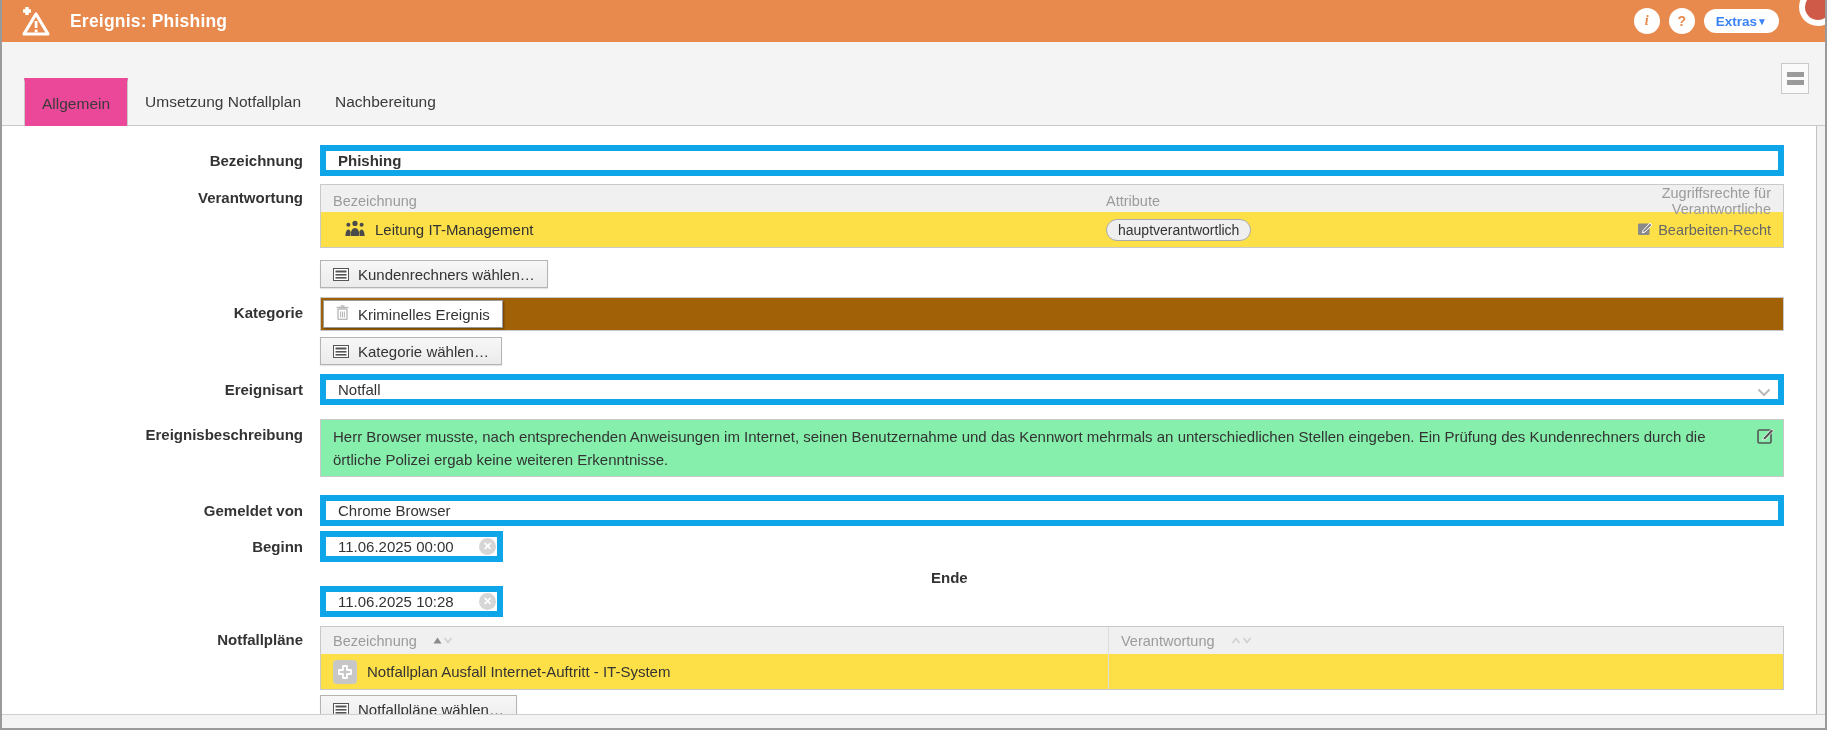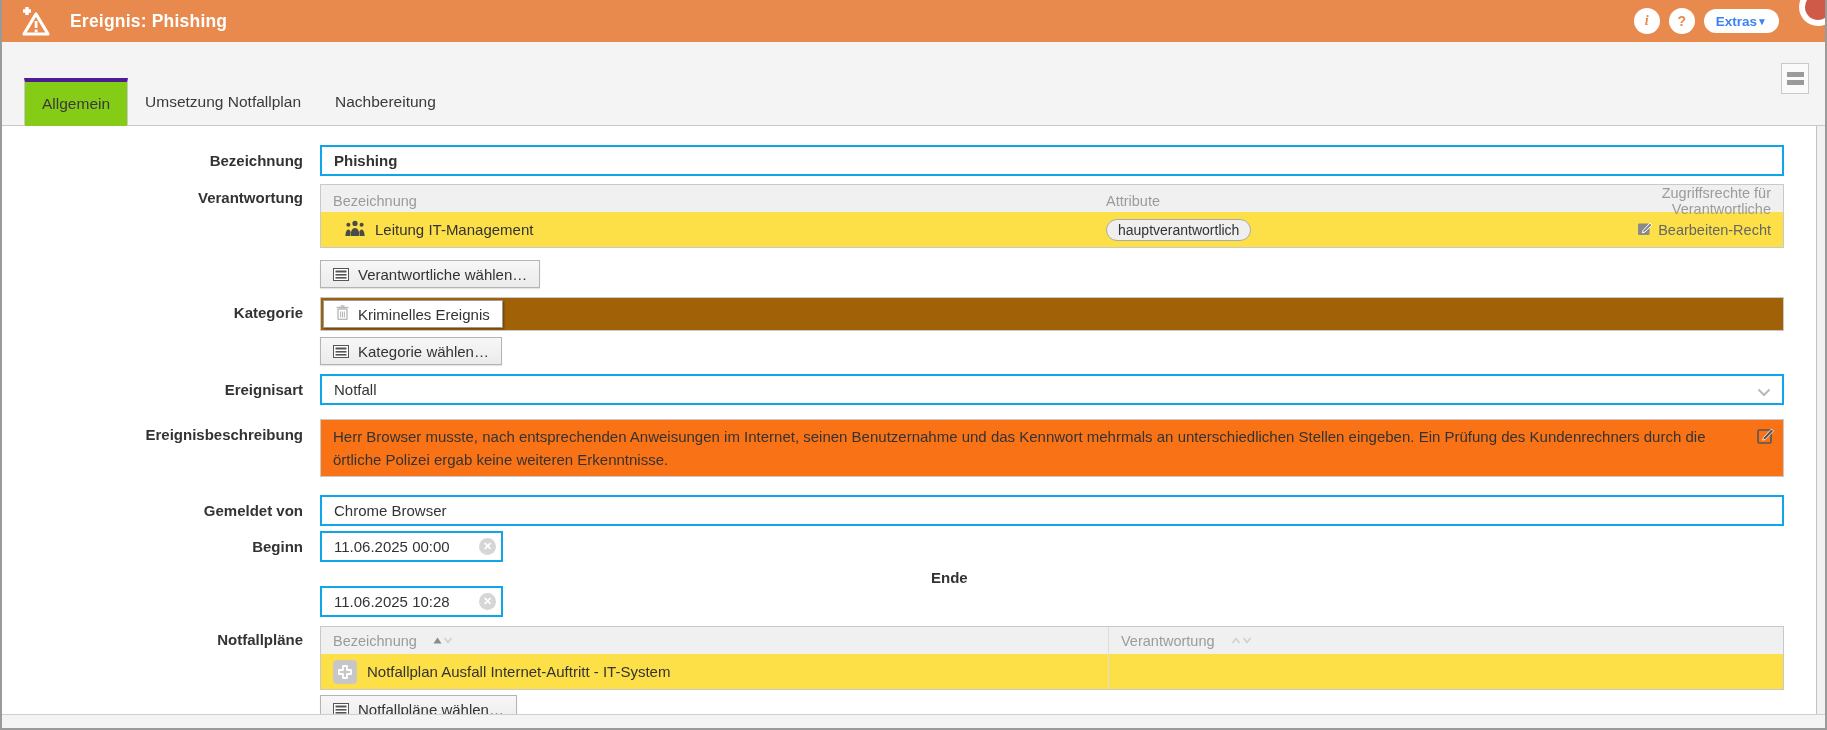--- a/index.html
+++ b/index.html
@@ -24,34 +24,34 @@
 
   
   .main { position:relative; height:688px; background:#fff; }
   .right-rail { position:absolute; top:12px; right:0; bottom:16px; width:9px; background:#f2f2f2; border-left:1px solid #c2c2c2; }
   .bottom-strip { position:absolute; left:0; right:0; bottom:0; height:16px; background:#f4f4f4; border-top:1px solid #cfcfcf; }
 
   
   .tabbar { height:84px; background:#f4f4f4; border-bottom:1px solid #c9c9c9; display:flex; align-items:flex-end;
             padding:0 28px 0 22px; position:relative; }
   .tab { padding:0 17px; height:47px; display:flex; align-items:center; font-size:15.5px; color:#3a3a3a; cursor:pointer; }
-  .tab.active { background:#84cc16; border:1px solid #c9c9c9; border-bottom:none; border-top:4px solid #4c1d95;
+  .tab.active { background:#ec4899; border:1px solid #c9c9c9; border-bottom:none; border-top:4px solid #ec4899;
                 height:48px; margin-bottom:-1px; }
   .list-toggle { position:absolute; right:16px; top:21px; width:28px; height:31px; background:#fafafa;
                  border:1px solid #c9c9c9; display:flex; flex-direction:column; gap:3px; align-items:center;
                  justify-content:center; cursor:pointer; }
   .list-toggle i { display:block; width:17px; height:5px; background:#9a9a9a; }
 
   
   .form { padding:19px 41px 0 0; }
   .frow { display:flex; align-items:flex-start; }
   .flabel { width:318px; flex:none; text-align:right; padding:7px 17px 0 0; font-weight:bold; font-size:15px; color:#333; }
   .fbody { flex:1; min-width:0; }
 
-  .input { width:100%; height:31px; border:2px solid #0ea5e9; background:#fff; padding:0 12px; font-size:15px;
+  .input { width:100%; height:31px; border:6px solid #0ea5e9; background:#fff; padding:0 12px; font-size:15px;
            color:#333; font-family:"Liberation Sans", sans-serif; }
   .input.bold { font-weight:bold; }
 
   
   .tbl { border:1px solid #c9c9c9; background:#fff; }
   .tbl-head { display:grid; background:#f0f0f0; color:#9b9b9b; font-size:14.5px; height:27px; align-items:center; }
   .tbl-row  { display:grid; background:#fde047; min-height:35px; align-items:center; font-size:15px; color:#333; }
   .v-cols { grid-template-columns: 785px 455px 1fr; }
   .n-cols { grid-template-columns: 787px 1fr; }
   .cell-l { padding-left:12px; display:flex; align-items:center; gap:10px; }
@@ -66,21 +66,21 @@
          background:linear-gradient(#f7f7f7,#ebebeb); border:1px solid #b4b4b4; font-size:15px; color:#333;
          cursor:pointer; box-shadow:0 1px 1px rgba(0,0,0,.1); font-family:"Liberation Sans", sans-serif; }
 
   .chipbox { border:1px solid #c9c9c9; background:#a16207; min-height:33px; padding:2px; }
   .chip { display:inline-flex; align-items:center; gap:9px; height:28px; padding:0 12px; background:#fff;
           border:1px solid #9b9b9b; box-shadow:1px 1px 2px rgba(0,0,0,.35); font-size:15px; color:#333; cursor:pointer; }
 
   .selectbox { position:relative; }
   .selectbox .chev-down { position:absolute; right:13px; top:9px; }
 
-  .textbox { position:relative; border:1px solid #c9c9c9; background:#f97316; min-height:50px;
+  .textbox { position:relative; border:1px solid #c9c9c9; background:#86efac; min-height:50px;
              padding:5px 36px 5px 12px; font-size:15px; line-height:23px; color:#333; }
   .textbox .edit-ic { position:absolute; top:7px; right:9px; }
 
   .date-wrap { position:relative; width:183px; flex:none; }
   .date-wrap .input { padding-right:32px; }
   .clear-btn { position:absolute; right:7px; top:7px; width:17px; height:17px; border-radius:50%; background:#d6d6d6;
                color:#fff; font-size:11px; font-weight:bold; display:flex; align-items:center; justify-content:center;
                cursor:pointer; border:none; }
   .inline-label { font-weight:bold; font-size:15px; color:#333; padding-top:7px; margin-left:611px; margin-right:14px; }
 
@@ -177,21 +177,21 @@
               </div>
             </div>
           </div>
           <button class="btn">
             <svg width="16" height="13" viewBox="0 0 16 13">
                 <rect x="0.5" y="0.5" width="15" height="12" fill="#fff" stroke="#555"></rect>
                 <rect x="2.5" y="2.5" width="11" height="2" fill="#555"></rect>
                 <rect x="2.5" y="6" width="11" height="1.6" fill="#555"></rect>
                 <rect x="2.5" y="9" width="11" height="1.6" fill="#555"></rect>
               </svg>
-            <span>Verantwortliche wählen…</span>
+            <span>Kundenrechners wählen…</span>
           </button>
         </div>
       </div>
 
       <div class="frow mb9">
         <div class="flabel">Kategorie</div>
         <div class="fbody">
           <div class="chipbox">
             <span class="chip">
               <span>

